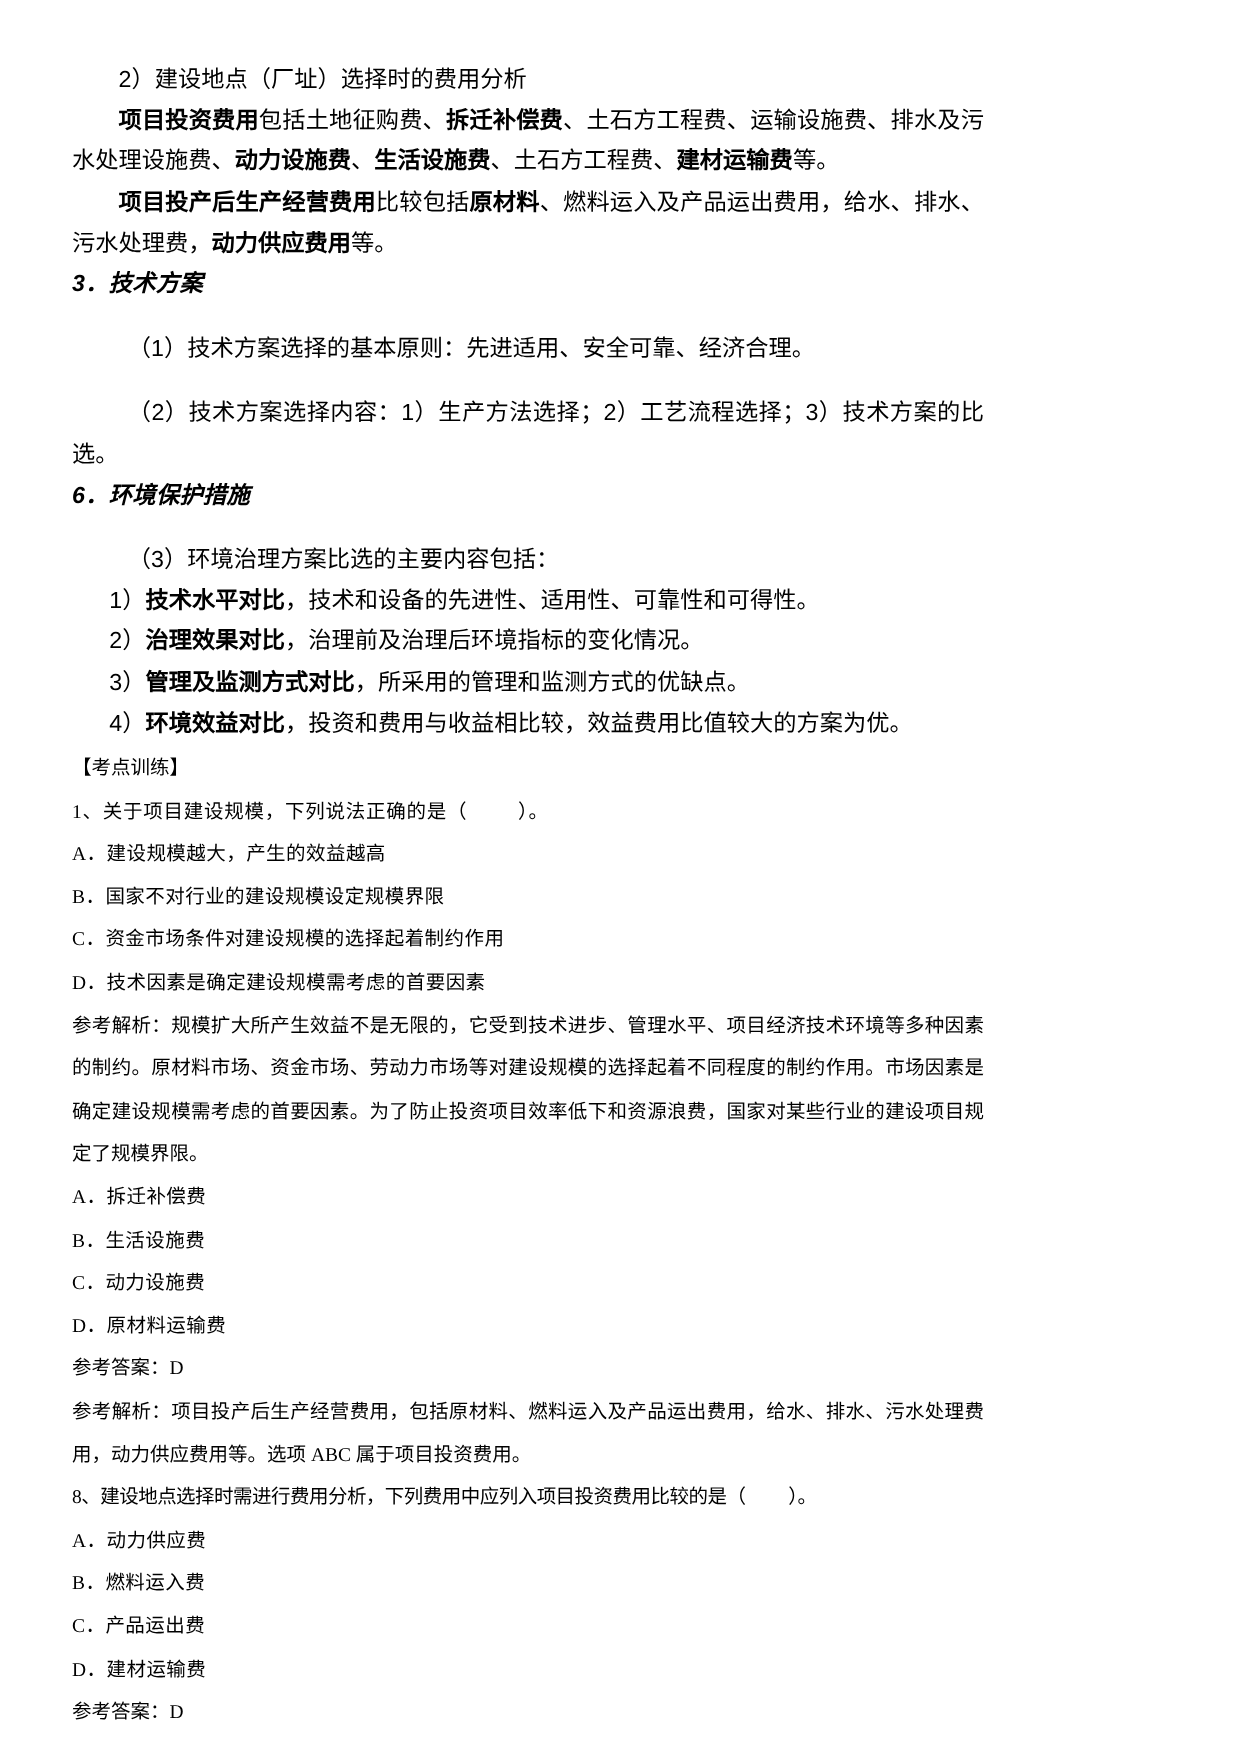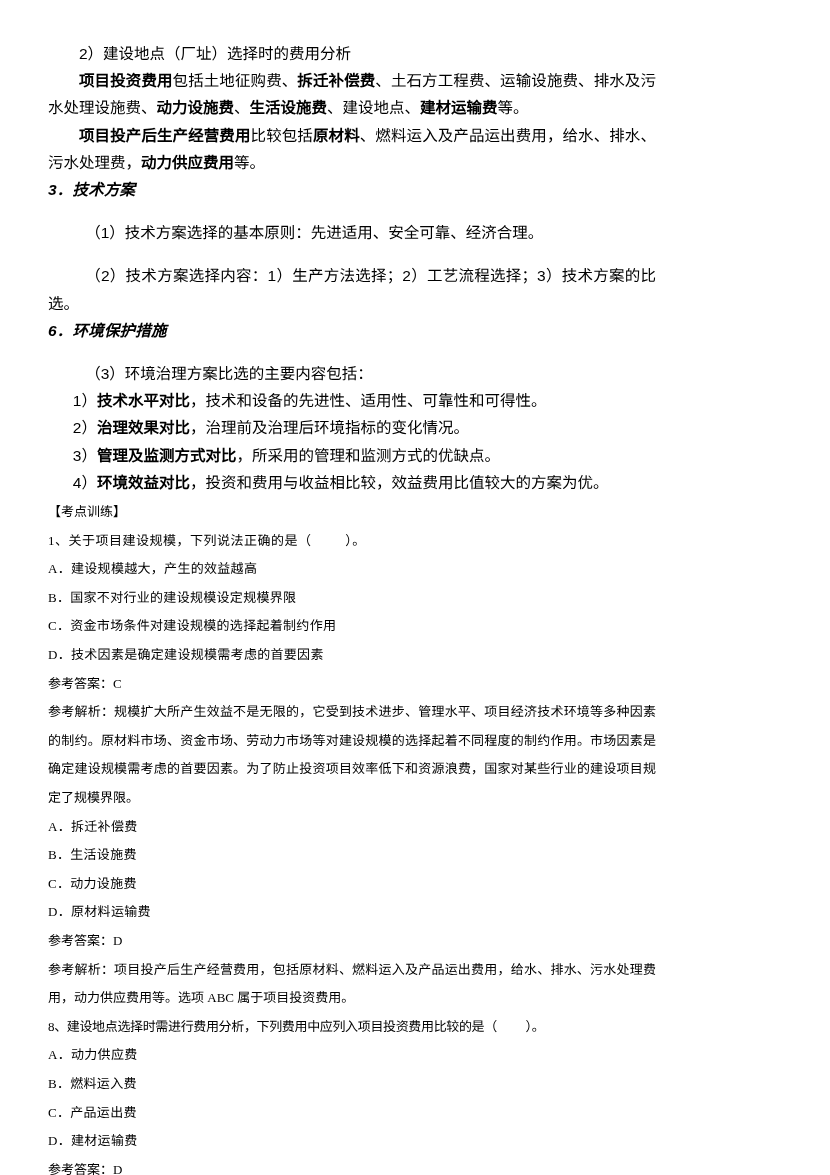--- a/index.html
+++ b/index.html
@@ -82,21 +82,21 @@
 </style>
 </head>
 <body>
 
 <div class="page">
 
   <section class="notes">
 
     <p class="ind1">2）建设地点（厂址）选择时的费用分析</p>
 
-    <p class="ind2"><b>项目投资费用</b><span>包括土地征购费、</span><b>拆迁补偿费</b><span>、土石方工程费、运输设施费、排水及污水处理设施费、</span><b>动力设施费</b><span>、</span><b>生活设施费</b><span>、建设地点、</span><b>建材运输费</b><span>等。</span></p>
+    <p class="ind2"><b>项目投资费用</b><span>包括土地征购费、</span><b>拆迁补偿费</b><span>、土石方工程费、运输设施费、排水及污水处理设施费、</span><b>动力设施费</b><span>、</span><b>生活设施费</b><span>、土石方工程费、</span><b>建材运输费</b><span>等。</span></p>
 
     <p class="ind2"><b>项目投产后生产经营费用</b><span>比较包括</span><b>原材料</b><span>、燃料运入及产品运出费用，给水、排水、污水处理费，</span><b>动力供应费用</b><span>等。</span></p>
 
     <p class="head">3．技术方案</p>
     <p class="ind-sub">（1）技术方案选择的基本原则：先进适用、安全可靠、经济合理。</p>
     <p class="ind-sub">（2）技术方案选择内容：1）生产方法选择；2）工艺流程选择；3）技术方案的比选。</p>
 
     <p class="head">6．环境保护措施</p>
     <p class="ind-sub">（3）环境治理方案比选的主要内容包括：</p>
 
@@ -111,21 +111,20 @@
 
   <section class="practice">
 
     <p>【考点训练】</p>
 
     <p><span class="brkt">1、关于项目建设规模，下列说法正确的是（</span><span class="gap"></span><span class="brkt">）。</span></p>
     <p class="opt">A．建设规模越大，产生的效益越高</p>
     <p class="opt">B．国家不对行业的建设规模设定规模界限</p>
     <p class="opt">C．资金市场条件对建设规模的选择起着制约作用</p>
     <p class="opt">D．技术因素是确定建设规模需考虑的首要因素</p>
-    <p><span>参考答案：</span><span>C</span></p>
     <p><span>参考解析：</span><span>规模扩大所产生效益不是无限的，它受到技术进步、管理水平、项目经济技术环境等多种因素的制约。原材料市场、资金市场、劳动力市场等对建设规模的选择起着不同程度的制约作用。市场因素是确定建设规模需考虑的首要因素。为了防止投资项目效率低下和资源浪费，国家对某些行业的建设项目规定了规模界限。</span></p>
 
     <p class="opt">A．拆迁补偿费</p>
     <p class="opt">B．生活设施费</p>
     <p class="opt">C．动力设施费</p>
     <p class="opt">D．原材料运输费</p>
     <p><span>参考答案：</span><span>D</span></p>
     <p><span>参考解析：</span><span>项目投产后生产经营费用，包括原材料、燃料运入及产品运出费用，给水、排水、污水处理费用，动力供应费用等。选项 ABC 属于项目投资费用。</span></p>
 
     <p class="tight"><span>8、建设地点选择时需进行费用分析，下列费用中应列入项目投资费用比较的是（</span><span class="gap-sm"></span><span>）。</span></p>

